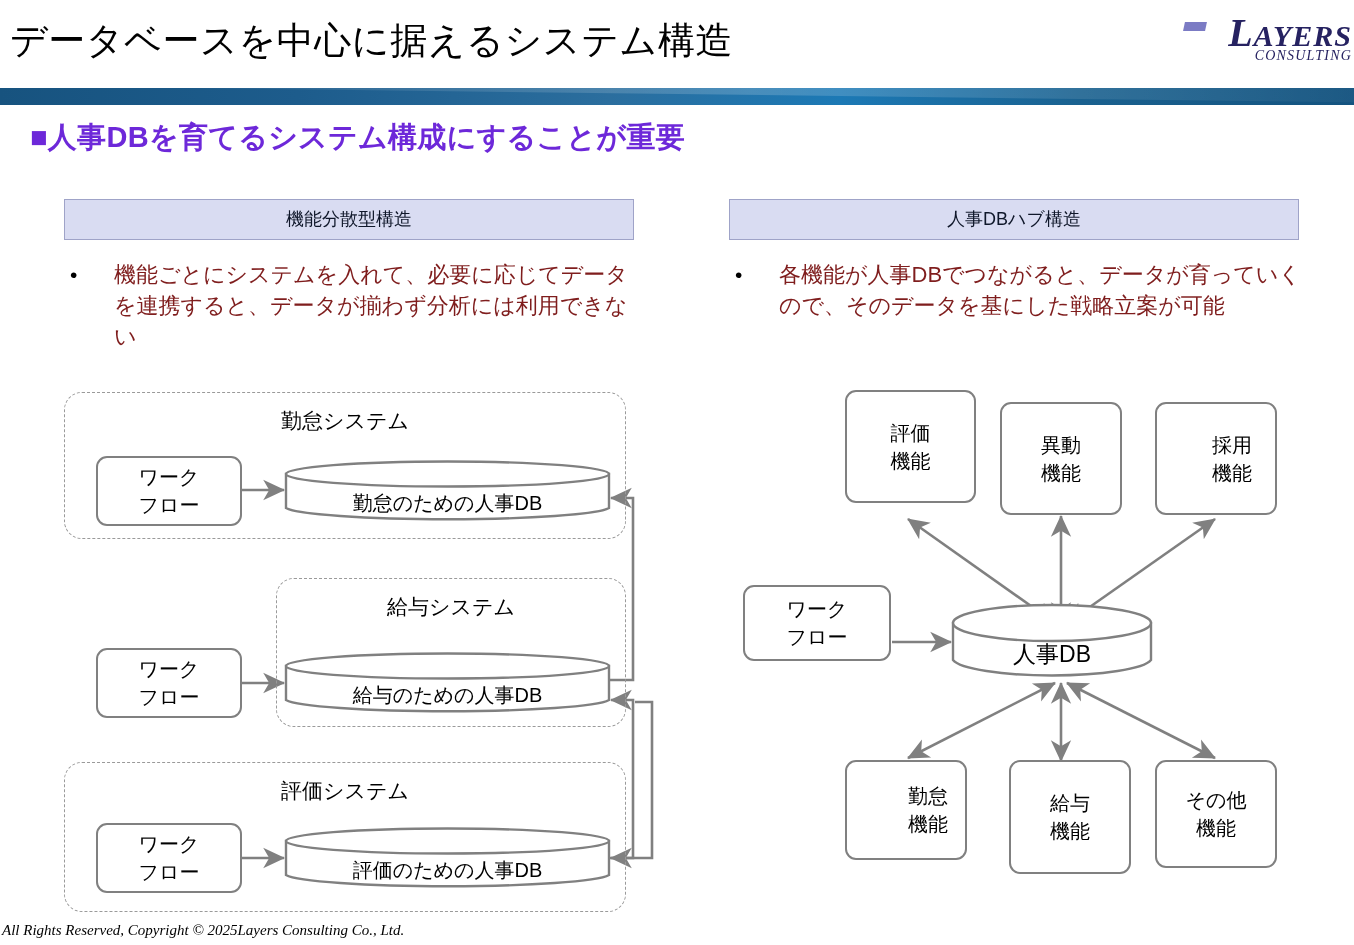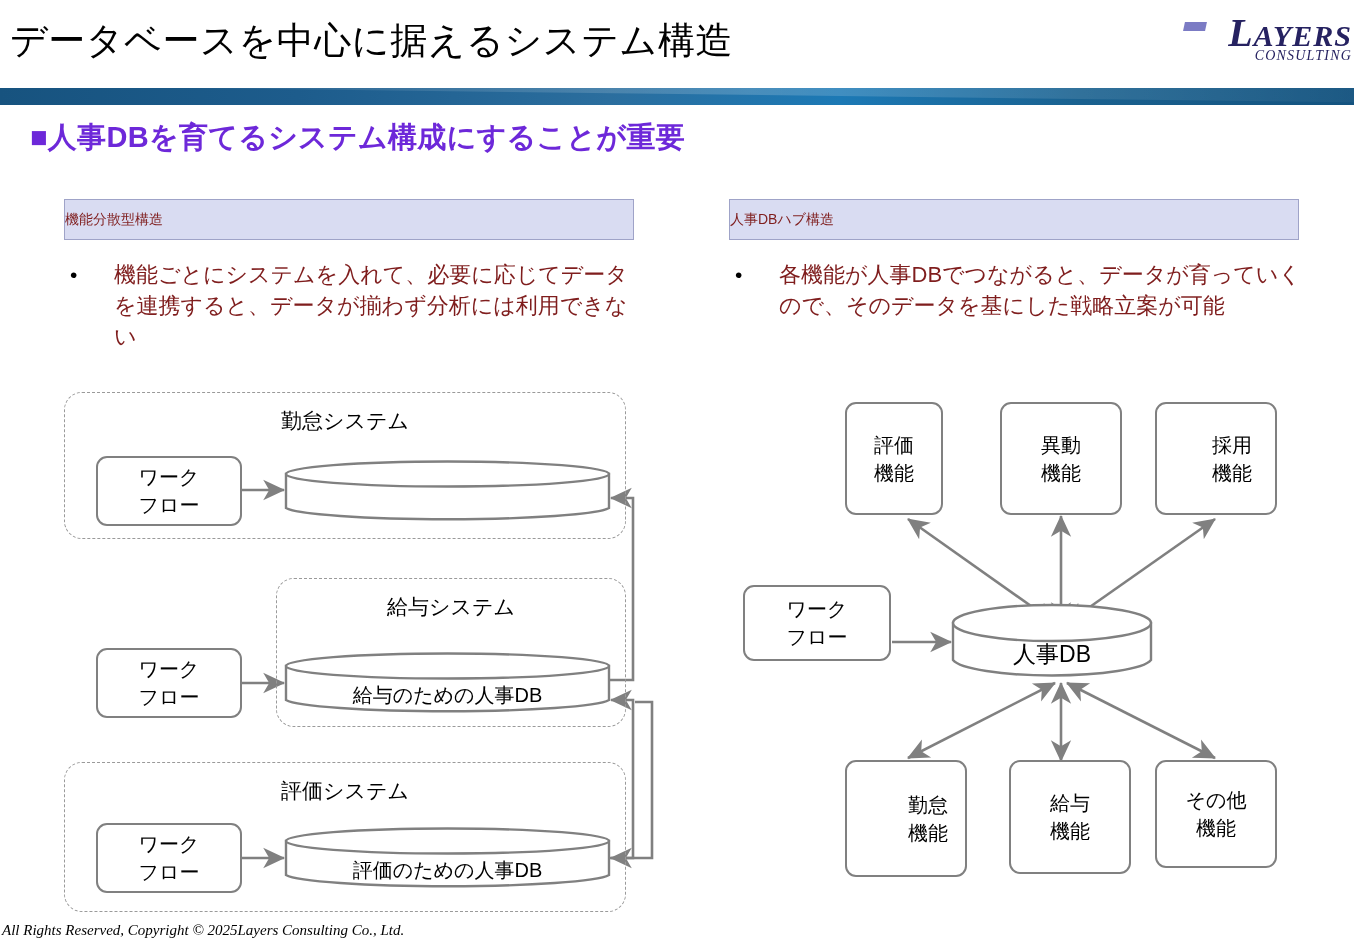--- a/index.html
+++ b/index.html
@@ -100,24 +100,25 @@
     letter-spacing: 0.3px;
     color: #6d28d9;
     white-space: nowrap;
   }
 
   
   .col-chip {
     position: absolute;
     height: 39px;
     line-height: 39px;
+    text-align: center;
     background: #d9dcf2;
     border: 1px solid #9fa3c8;
-    font-size: 14px;
-    color: #7f1d1d;
+    font-size: 18px;
+    color: #0f172a;
   }
   #chip-left  { left: 64px;  top: 199px; width: 568px; }
   #chip-right { left: 729px; top: 199px; width: 568px; }
 
   
   .bullet-row {
     position: absolute;
     display: flex;
     align-items: flex-start;
   }
@@ -262,20 +263,21 @@
     </div>
     <div class="node-box" style="left:36px; top:76px; width:146px; height:70px;">
       <span style="white-space:pre-line">ワーク
 フロー</span>
     </div>
     <div class="cylinder" style="left:224px; top:80px; width:327px; height:62px;">
       <svg class="cyl-svg" width="327" height="62" viewBox="0 0 327 62">
         <path d="M2,14 L2,48 A163,13 0 0 0 325,48 L325,14 Z" fill="#ffffff" stroke="#808080" stroke-width="2.4"></path>
         <ellipse cx="163.5" cy="14" rx="161.5" ry="12.5" fill="#ffffff" stroke="#808080" stroke-width="2.4"></ellipse>
       </svg>
+      <div class="cyl-label" style="top:30px;">勤怠のための人事DB</div>
     </div>
 
     <div class="sys-group" style="left:216px; top:198px; width:348px; height:147px;">
       <div class="sys-title">給与システム</div>
     </div>
     <div class="node-box" style="left:36px; top:268px; width:146px; height:70px;">
       <span style="white-space:pre-line">ワーク
 フロー</span>
     </div>
     <div class="cylinder" style="left:224px; top:272px; width:327px; height:62px;">
@@ -323,21 +325,21 @@
 
       <line x1="330" y1="303" x2="183" y2="378" stroke="#808080" stroke-width="2.6" marker-end="url(#arrR)" marker-start="url(#arrRs)"></line>
 
       <line x1="336" y1="303" x2="336" y2="381" stroke="#808080" stroke-width="2.6" marker-end="url(#arrR)" marker-start="url(#arrRs)"></line>
 
       <line x1="342" y1="303" x2="490" y2="378" stroke="#808080" stroke-width="2.6" marker-end="url(#arrR)" marker-start="url(#arrRs)"></line>
 
       <line x1="167" y1="262" x2="226" y2="262" stroke="#808080" stroke-width="2.6" marker-end="url(#arrR)"></line>
     </svg>
 
-    <div class="node-box" style="left:120px; top:22px; width:98px; height:113px;align-items:center;">
+    <div class="node-box" style="left:120px; top:10px; width:131px; height:113px;align-items:center;">
       <span style="white-space:pre-line">評価
 機能</span>
     </div>
     <div class="node-box" style="left:275px; top:22px; width:122px; height:113px;">
       <span style="white-space:pre-line">異動
 機能</span>
     </div>
     <div class="node-box" style="left:430px; top:22px; width:122px; height:113px;padding-left:32px;">
       <span style="white-space:pre-line">採用
 機能</span>
@@ -349,21 +351,21 @@
     </div>
 
     <div class="cylinder" style="left:226px; top:222px; width:202px; height:82px;">
       <svg class="cyl-svg" width="202" height="82" viewBox="0 0 202 82">
         <path d="M2,21 L2,58 A100,18 0 0 0 200,58 L200,21 Z" fill="#ffffff" stroke="#808080" stroke-width="2.4"></path>
         <ellipse cx="101" cy="21" rx="99" ry="18" fill="#ffffff" stroke="#808080" stroke-width="2.4"></ellipse>
       </svg>
       <div class="cyl-label" style="top:37px; font-size:23px;">人事DB</div>
     </div>
 
-    <div class="node-box" style="left:120px; top:380px; width:122px; height:117px;padding-left:44px;">
+    <div class="node-box" style="left:120px; top:380px; width:122px; height:100px;padding-left:44px;">
       <span style="white-space:pre-line">勤怠
 機能</span>
     </div>
     <div class="node-box" style="left:284px; top:380px; width:122px; height:114px;">
       <span style="white-space:pre-line">給与
 機能</span>
     </div>
     <div class="node-box" style="left:430px; top:380px; width:122px; height:108px;">
       <span style="white-space:pre-line">その他
 機能</span>

